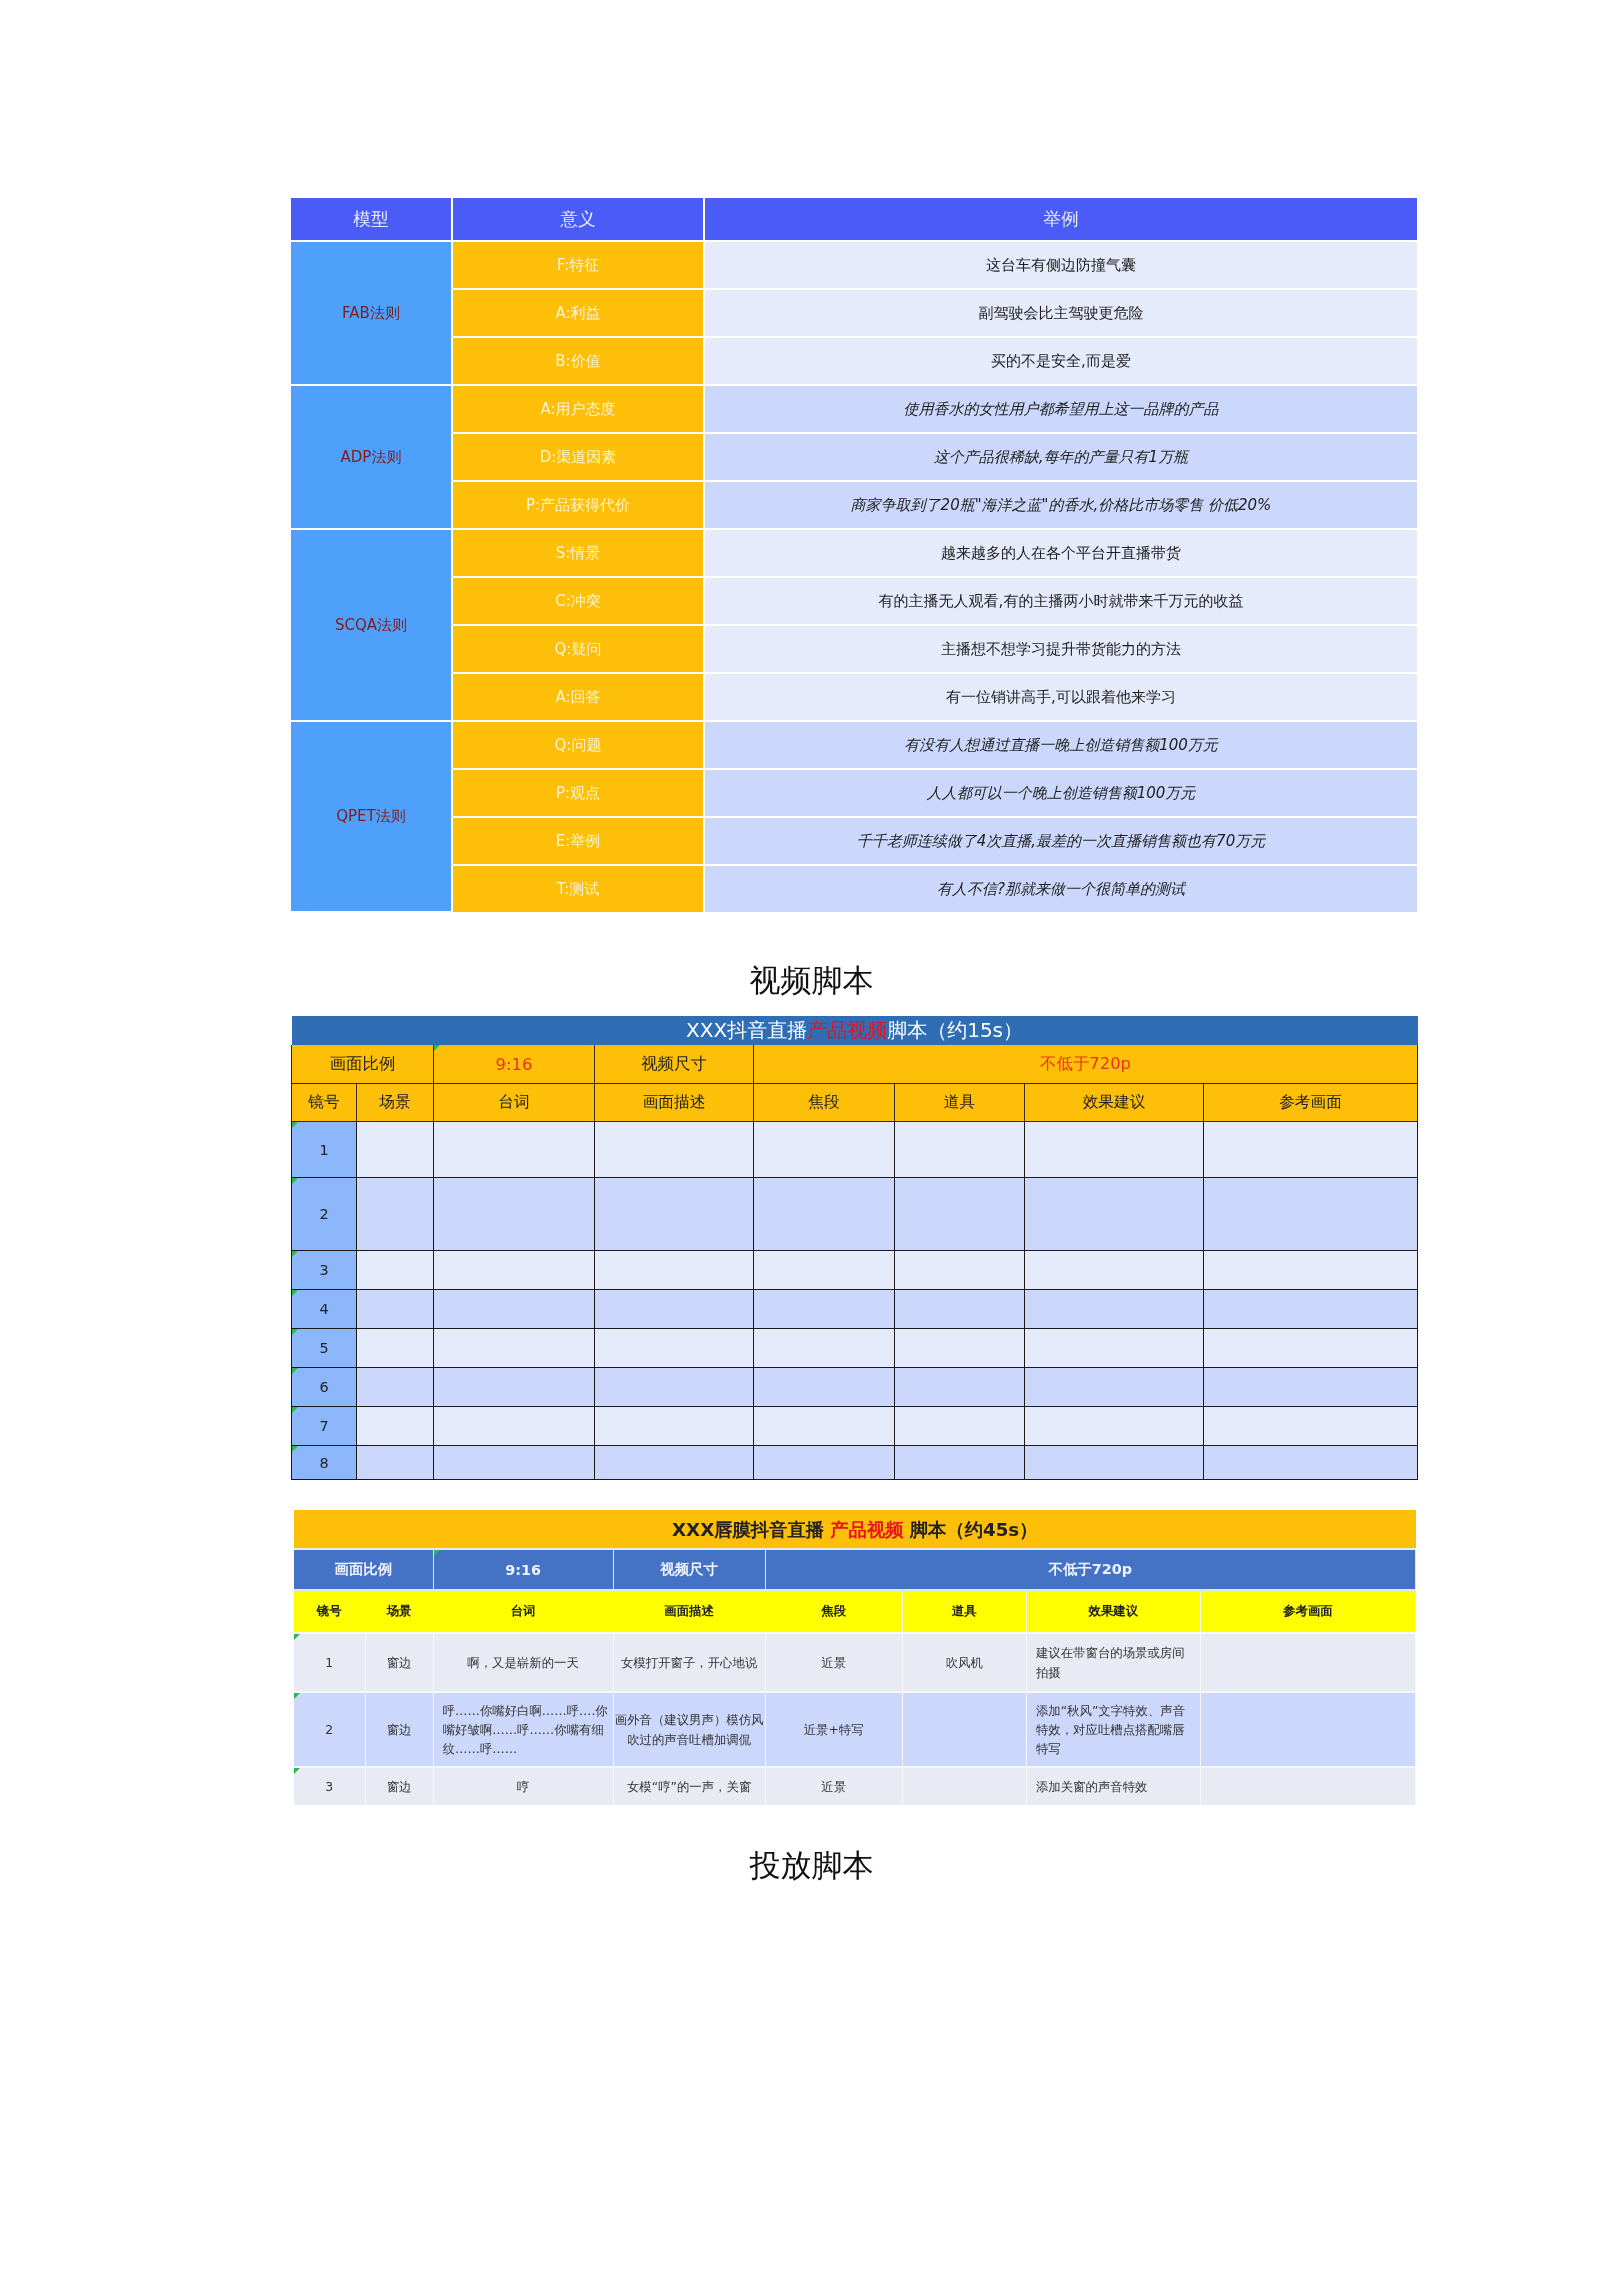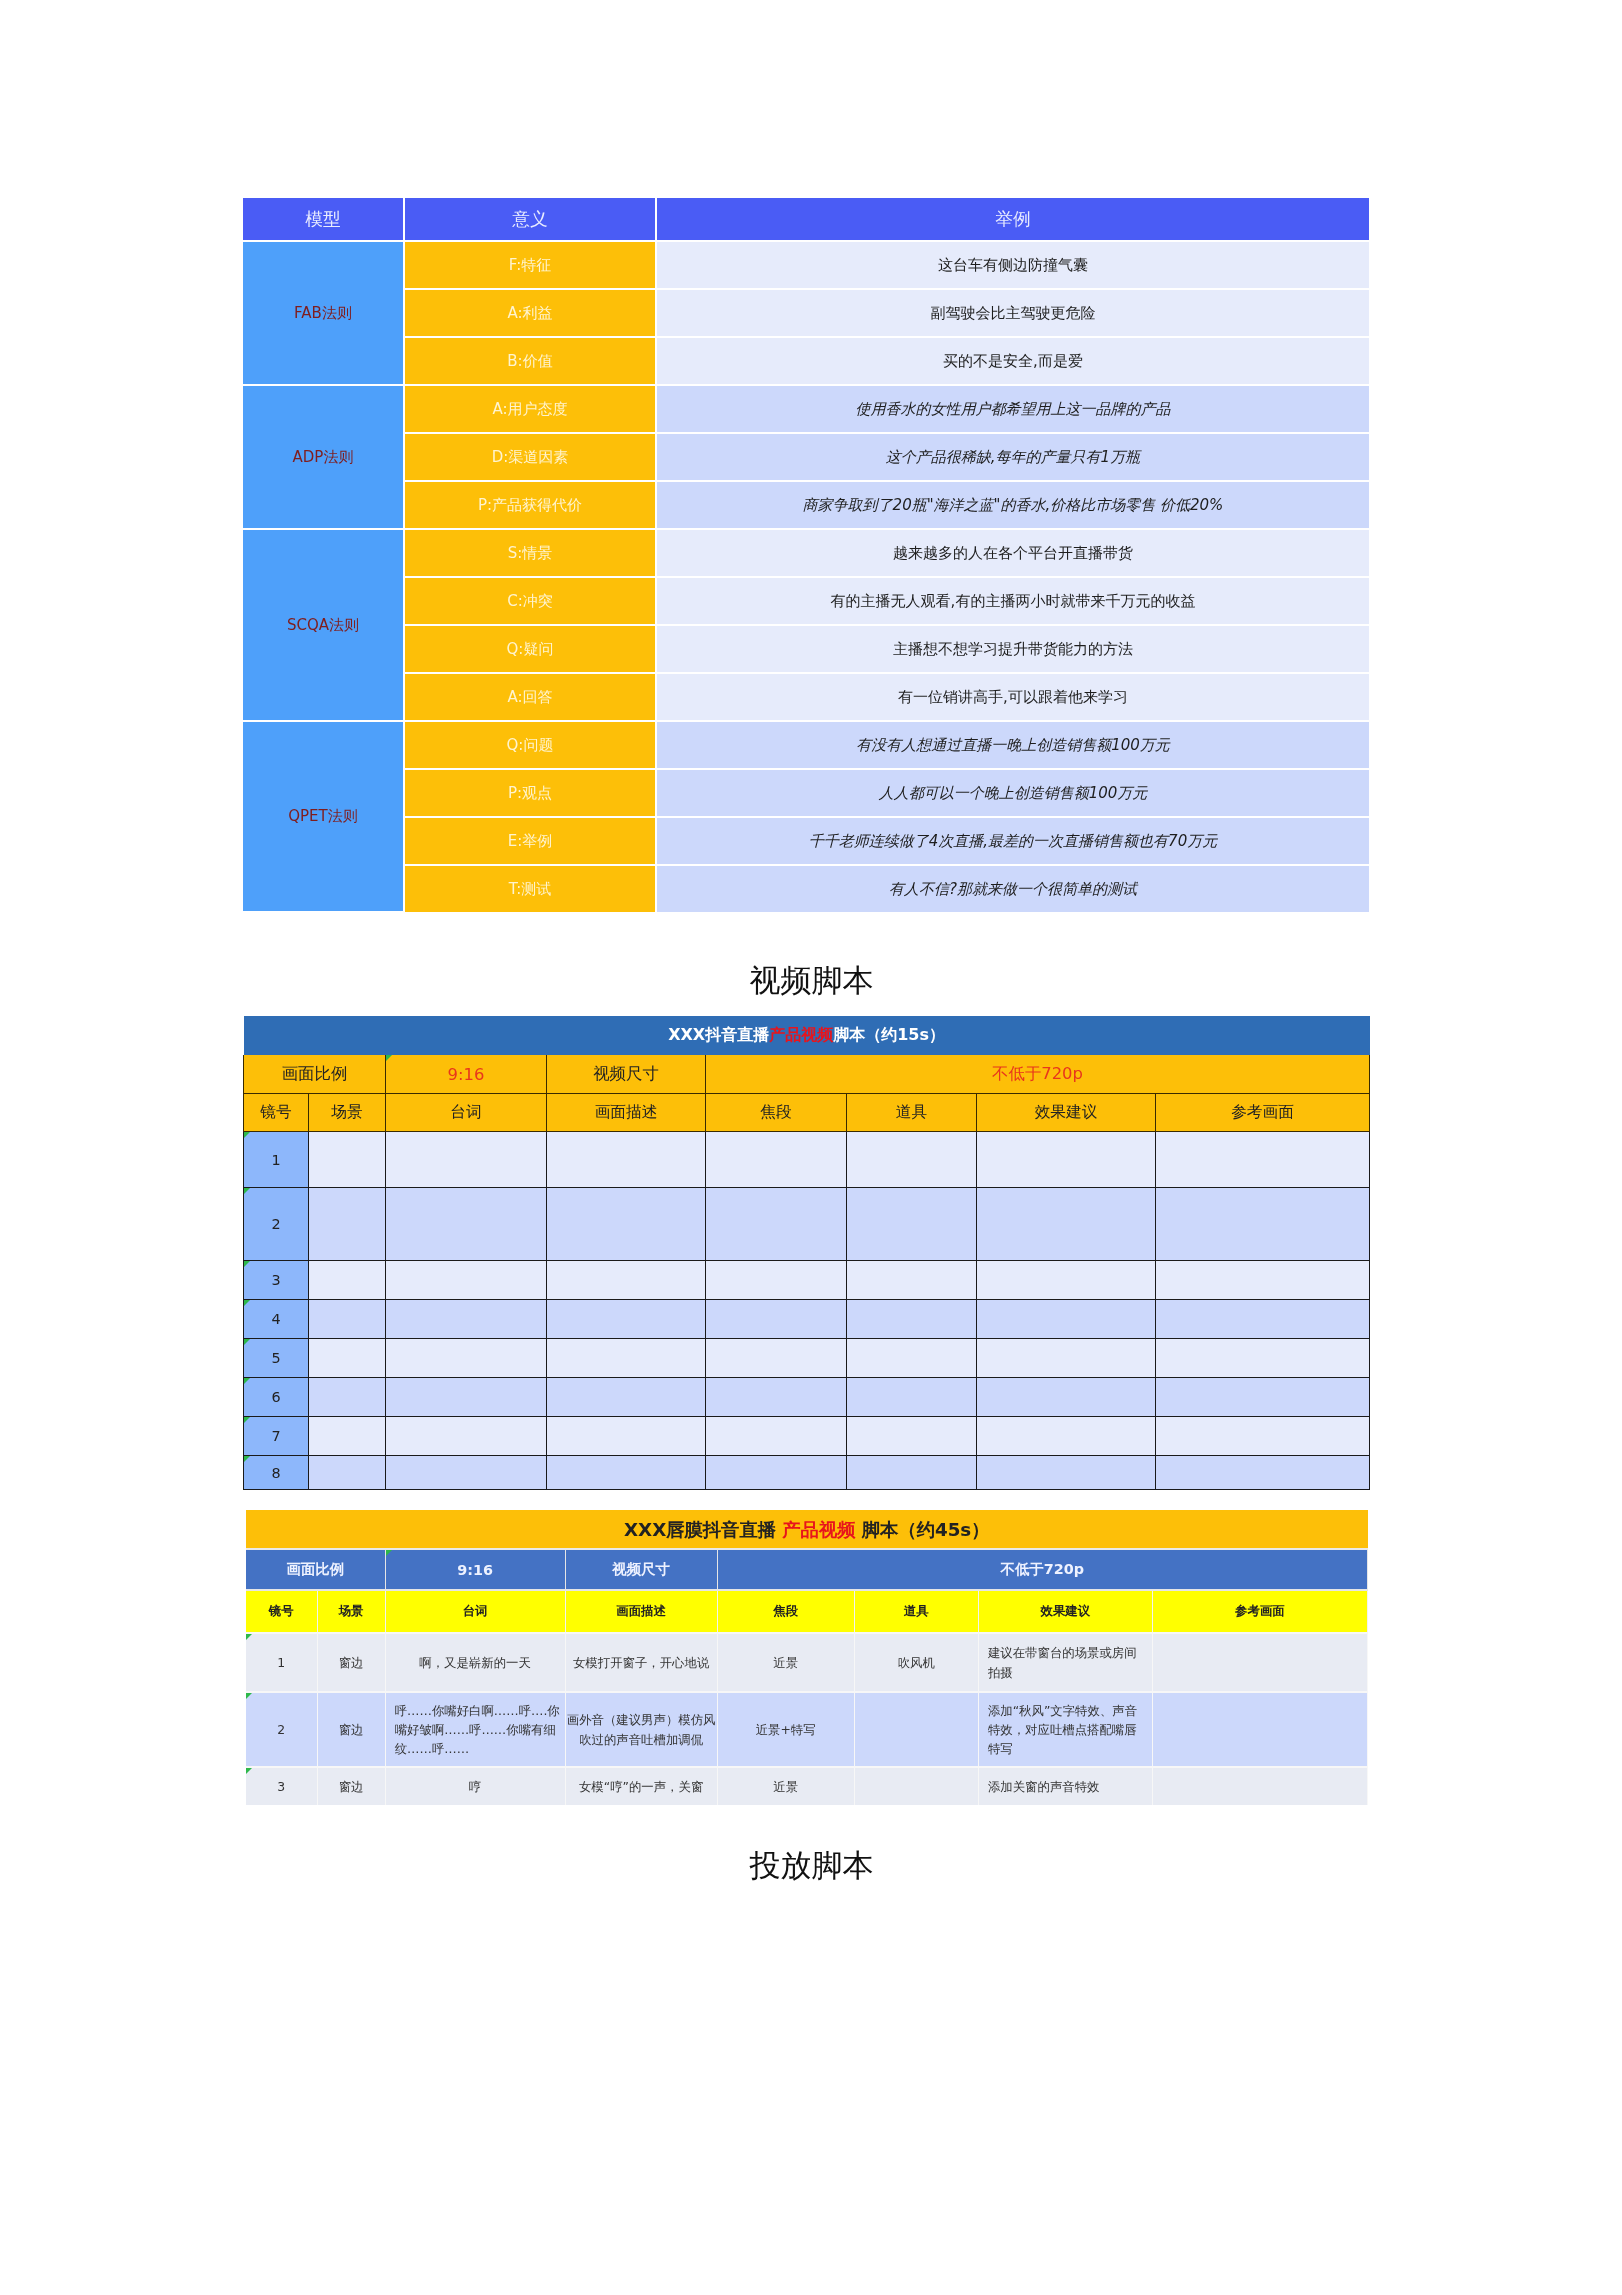--- a/index.html
+++ b/index.html
@@ -1,18 +1,18 @@
 <!DOCTYPE html>
 <html style="font-size:10.5px"><head>
 <meta charset="utf-8">
 <style>
   html, body { margin: 0; padding: 0; background: #ffffff; }
   body { width: 1623px; height: 2295px; position: relative; overflow: hidden;
          font-family: "DejaVu Sans", "Liberation Sans", sans-serif; }
-  table { border-collapse: collapse; table-layout: fixed; position: absolute; }
+  table { border-collapse: collapse; table-layout: fixed; position: absolute; margin-left: 48px; }
   td, th { padding: 0; text-align: center; vertical-align: middle; overflow: hidden; }
 
   
   #t1 { left: 243px; top: 198px; width: 1126px; }
   #t1 th { background: #4a5cf5; color: #e9ecff; font-weight: normal; font-size: 17.7px; height: 42px;
            border-right: 2px solid #ffffff; border-bottom: 2.6px solid #ffffff; }
   #t1 th:last-child { border-right: none; }
   #t1 td { height: 46px; font-size: 15px; border-bottom: 2.6px solid #ffffff; }
   #t1 td.model { background: #4ea0fa; color: #7f1d1d; border-right: 2px solid #ffffff; }
   #t1 td.meaning { background: #fdbf08; color: #fff4d0; border-right: 2px solid #ffffff; }
@@ -20,21 +20,21 @@
   #t1 tr.g0 td.example, #t1 tr.g2 td.example { background: #e6ebfb; }
   #t1 tr.g1 td.example, #t1 tr.g3 td.example { background: #ccd8fb; font-style: italic; }
   #t1 tr:last-child td { border-bottom: none; }
 
   
   .caption { position: absolute; left: 0; width: 1623px; text-align: center;
              font-family: "DejaVu Serif", "Liberation Serif", serif; font-size: 31px; color: #111; }
 
   
   #t2 { left: 243px; top: 1016px; width: 1127px; }
-  #t2 td.title { background: #2f6db5; color: #ffffff; font-weight: bold; font-size: 16px; height: 39px; }
+  #t2 td.title { background: #2f6db5; color: #ffffff; font-weight: normal; font-size: 20px; height: 29px; }
   #t2 .red { color: #e8141c; }
   #t2 tr.info td { background: #fdbf08; height: 38px; font-size: 16.4px; color: #222;
                    border: 1.3px solid #3a2a00; border-top: none; }
   #t2 tr.info td.redval { color: #e8361c; }
   #t2 tr.head td { background: #fdbf08; height: 37px; font-size: 15.7px; color: #222;
                    border: 1.3px solid #3a2a00; }
   #t2 tr.body td { border: 1.3px solid #1a1a1a; }
   #t2 tr.body td.num { background: #8db7fb; font-size: 14.4px; color: #222; position: relative; }
   #t2 tr.body.odd td.c { background: #e6ebfb; }
   #t2 tr.body.even td.c { background: #ccd8fb; }

